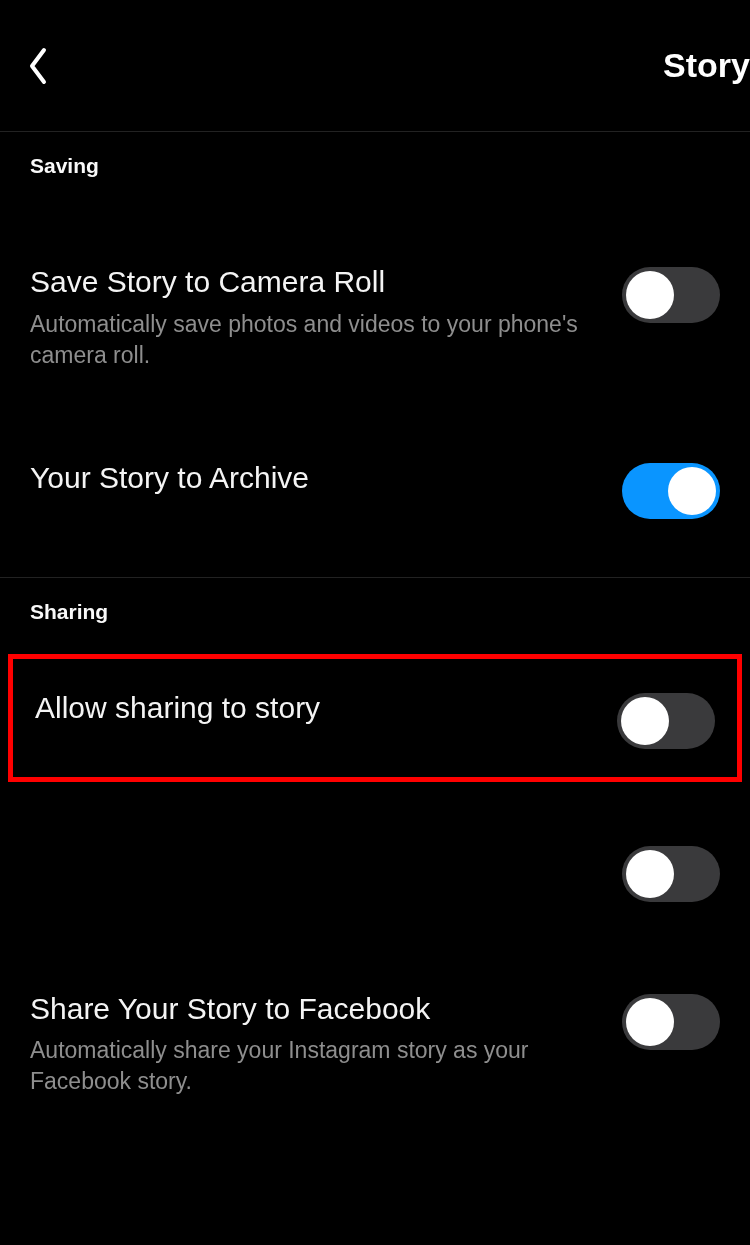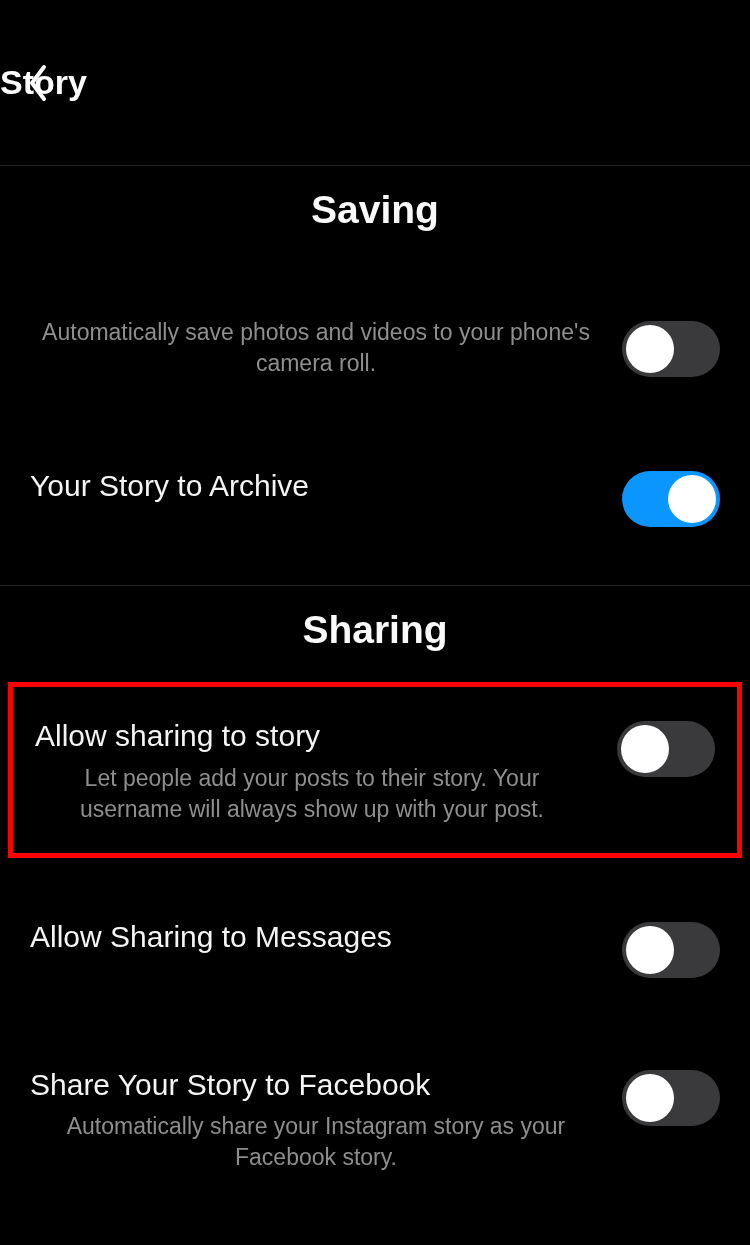--- a/index.html
+++ b/index.html
@@ -11,23 +11,23 @@
       width: 750px;
       height: 1245px;
       background: #000;
       font-family: -apple-system, BlinkMacSystemFont, "Segoe UI", Helvetica, Arial, sans-serif;
       color: #fff;
       overflow: hidden;
     }
     .header {
       display: flex;
       align-items: center;
-      justify-content: flex-start;
+      justify-content: flex-end;
       position: relative;
-      height: 166px;
+      height: 132px;
       border-bottom: 1px solid #222;
     }
     .back-btn {
       position: absolute;
       left: 18px;
       top: 50%;
       transform: translateY(-50%);
       width: 40px;
       height: 40px;
       display: flex;
@@ -42,24 +42,23 @@
       stroke-width: 4;
       fill: none;
     }
     .header-title {
       font-size: 34px;
       font-weight: 700;
       color: #fff;
     }
     .section-header {
       padding: 22px 30px 0 30px;
-      font-size: 39px;
+      font-size: 21px;
       font-weight: 700;
       color: #f9f9f9;
-      text-align: center;
     }
     .section-divider {
       border-top: 1px solid #222;
     }
     .setting-row {
       display: flex;
       align-items: flex-start;
       justify-content: space-between;
       padding: 30px 30px 28px 30px;
     }
@@ -71,21 +70,20 @@
       font-size: 30px;
       font-weight: 400;
       color: #f4f4f4;
       margin-bottom: 8px;
       line-height: 1.25;
     }
     .setting-desc {
       font-size: 23px;
       color: #8e8e8e;
       line-height: 1.35;
-      text-align: center;
     }
     .toggle {
       width: 98px;
       height: 56px;
       border-radius: 30px;
       position: relative;
       flex-shrink: 0;
       cursor: pointer;
       margin-top: 4px;
     }
@@ -138,20 +136,21 @@
   </div>
   <div class="header-title">Story</div>
 </div>
 
 <div class="section-header">Saving</div>
 
 <div class="spacer-lg"></div>
 
 <div class="setting-row">
   <div class="setting-text">
+    <div class="setting-title">Save Story to Camera Roll</div>
     <div class="setting-desc">Automatically save photos and videos to your phone's camera roll.</div>
   </div>
   <div class="toggle off">
     <div class="toggle-knob"></div>
   </div>
 </div>
 
 <div class="spacer-md"></div>
 
 <div class="setting-row">
@@ -166,32 +165,30 @@
 <div class="section-space"></div>
 <div class="section-divider"></div>
 
 <div class="section-header">Sharing</div>
 
 <div class="section-space"></div>
 
 <div class="setting-row highlighted">
   <div class="setting-text">
     <div class="setting-title">Allow sharing to story</div>
-    <div class="setting-desc">Let people add your posts to their story. Your username will always show up with your post.</div>
   </div>
   <div class="toggle off">
     <div class="toggle-knob"></div>
   </div>
 </div>
 
 <div class="spacer-md"></div>
 
 <div class="setting-row">
   <div class="setting-text">
-    <div class="setting-title">Allow Sharing to Messages</div>
   </div>
   <div class="toggle off">
     <div class="toggle-knob"></div>
   </div>
 </div>
 
 <div class="spacer-md"></div>
 
 <div class="setting-row">
   <div class="setting-text">

